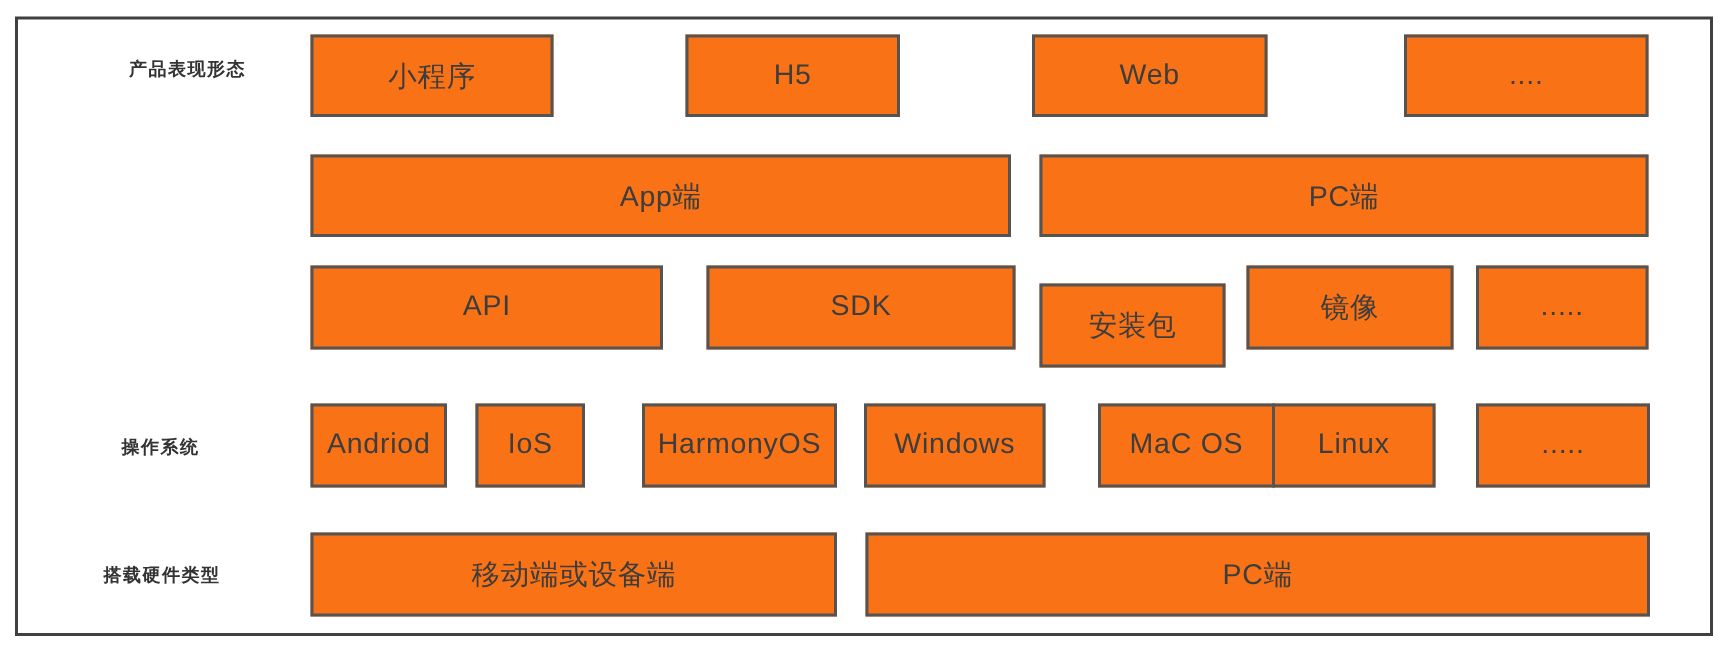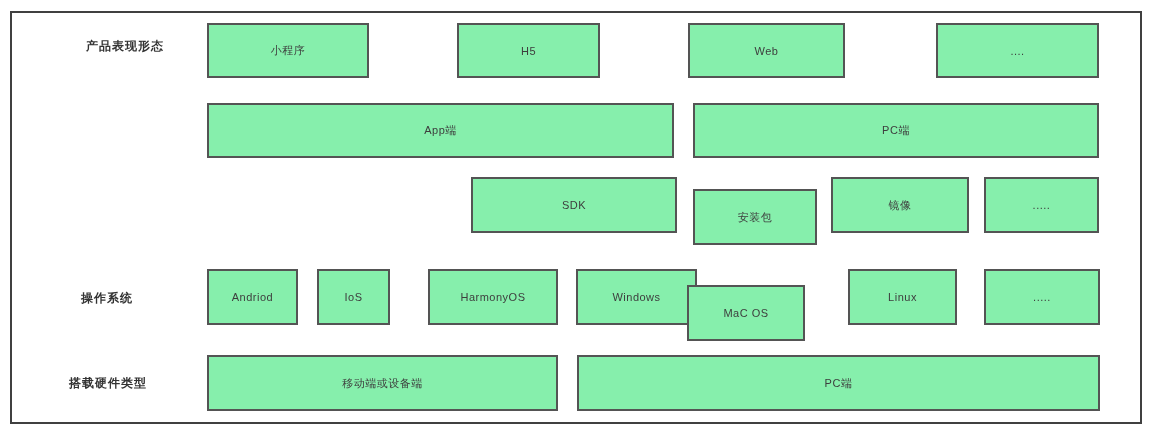--- a/index.html
+++ b/index.html
@@ -33,25 +33,25 @@
     font-size: 12px;
     font-weight: bold;
     letter-spacing: 1px;
     color: #333333;
     white-space: nowrap;
   }
   .node {
     position: absolute;
     box-sizing: border-box;
     border: 2px solid #545454;
-    background: #86efac;
+    background: #f97316;
     display: flex;
     align-items: center;
     justify-content: center;
-    font-size: 11px;
+    font-size: 19px;
     color: #3d3d3d;
     letter-spacing: 0.5px;
     white-space: nowrap;
   }
 </style>
 </head>
 <body>
 
 <div class="canvas">
 
@@ -64,29 +64,30 @@
   <div class="row-label" style="left:28px; top:373px; width:160px;">搭载硬件类型</div>
 
   <div class="node" style="left:207px; top:23px; width:162px; height:55px;">小程序</div>
   <div class="node" style="left:457px; top:23px; width:143px; height:55px;">H5</div>
   <div class="node" style="left:688px; top:23px; width:157px; height:55px;">Web</div>
   <div class="node" style="left:936px; top:23px; width:163px; height:55px;">....</div>
 
   <div class="node" style="left:207px; top:103px; width:467px; height:55px;">App端</div>
   <div class="node" style="left:693px; top:103px; width:406px; height:55px;">PC端</div>
 
+  <div class="node" style="left:207px; top:177px; width:235px; height:56px;">API</div>
   <div class="node" style="left:471px; top:177px; width:206px; height:56px;">SDK</div>
   <div class="node" style="left:693px; top:177px; width:124px; height:56px;margin-top:12px;">安装包</div>
   <div class="node" style="left:831px; top:177px; width:138px; height:56px;">镜像</div>
   <div class="node" style="left:984px; top:177px; width:115px; height:56px;">.....</div>
 
   <div class="node" style="left:207px; top:269px; width:91px; height:56px;">Andriod</div>
   <div class="node" style="left:317px; top:269px; width:73px; height:56px;">IoS</div>
   <div class="node" style="left:428px; top:269px; width:130px; height:56px;">HarmonyOS</div>
   <div class="node" style="left:576px; top:269px; width:121px; height:56px;">Windows</div>
-  <div class="node" style="left:687px; top:269px; width:118px; height:56px;margin-top:16px;">MaC OS</div>
+  <div class="node" style="left:732px; top:269px; width:118px; height:56px;">MaC OS</div>
   <div class="node" style="left:848px; top:269px; width:109px; height:56px;">Linux</div>
   <div class="node" style="left:984px; top:269px; width:116px; height:56px;">.....</div>
 
   <div class="node" style="left:207px; top:355px; width:351px; height:56px;">移动端或设备端</div>
   <div class="node" style="left:577px; top:355px; width:523px; height:56px;">PC端</div>
 
 </div>
 
 </body></html>

